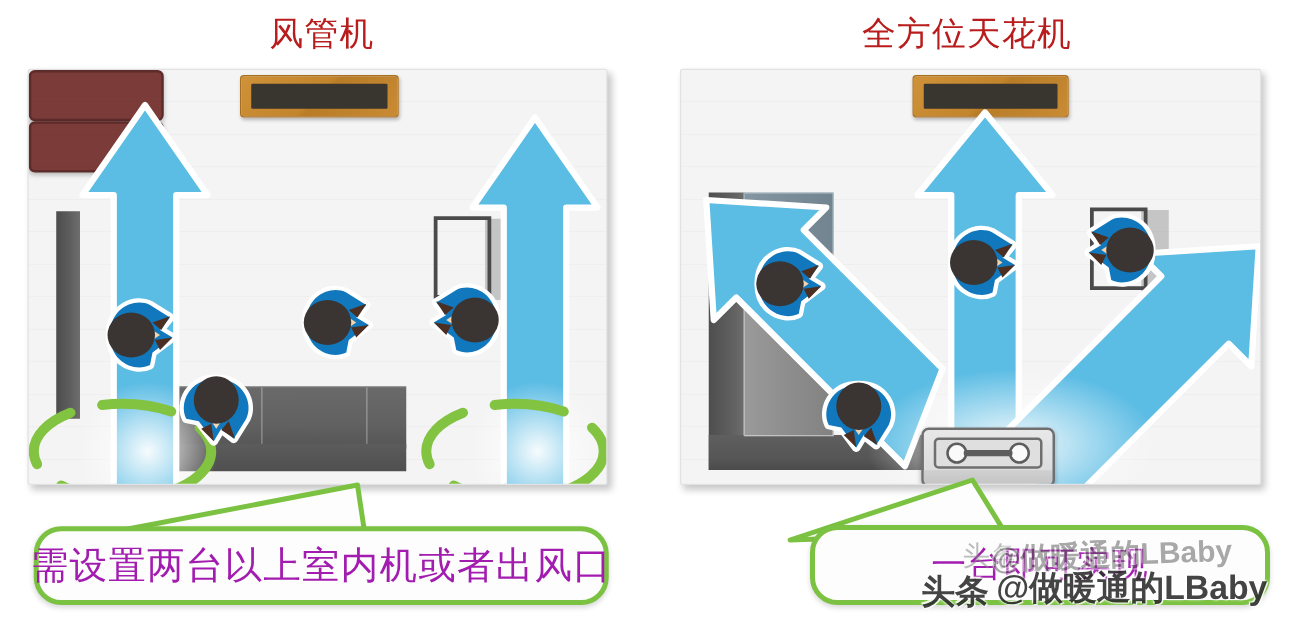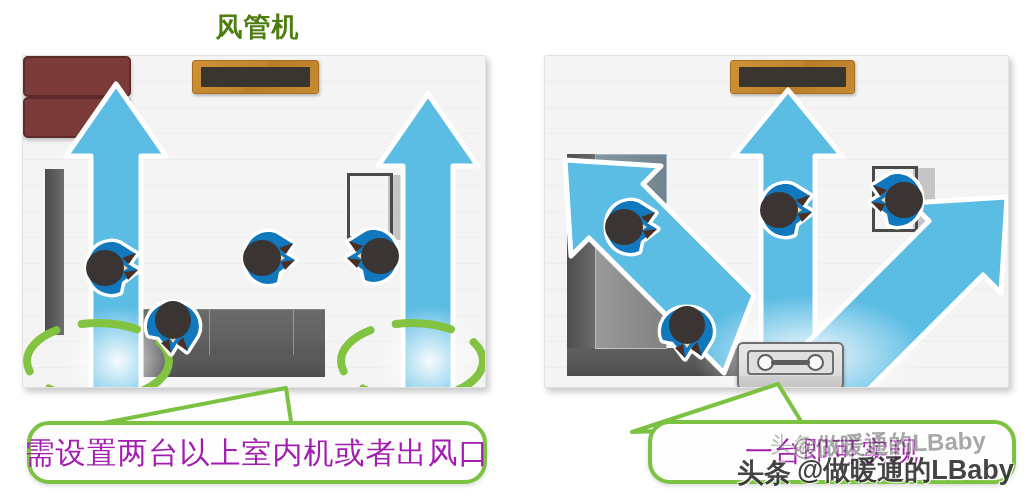--- a/index.html
+++ b/index.html
@@ -13,21 +13,21 @@
   .stage { position: relative; width: 1031px; height: 498px; background: #fff; }
 
   
   .panel-col { position: absolute; top: 0; height: 498px; width: 515px; }
   .panel-col.left  { left: 0; }
   .panel-col.right { left: 516px; }
 
   .panel-title {
     position: absolute; top: 10px; left: 0; width: 100%;
     text-align: center;
-    font-size: 27px; font-weight: 700; color: #4d7c0f;
+    font-size: 27px; font-weight: 400; color: #b91c1c;
     letter-spacing: 1px;
     line-height: 34px;
   }
 
   
   .room {
     position: absolute;
     background: #f4f4f4;
     border: 1px solid #e2e2e2;
     border-radius: 2px;
@@ -272,20 +272,21 @@
       </svg>
       <div class="callout-box" style="left:27px; top:421px; width:460px; height:63px;">
         <span class="callout-text">需设置两台以上室内机或者出风口</span>
       </div>
     </div>
 
   </div>
 
   <div class="panel-col right">
 
+    <div class="panel-title">全方位天花机</div>
 
     <div class="room right">
 
       <div class="furn lshape-v" style="left:22px; top:98px; width:28px; height:222px;"></div>
       <div class="furn lshape-h" style="left:22px; top:292px; width:197px; height:28px;"></div>
       <div class="furn lshape-inner" style="left:50px; top:98px; width:72px; height:195px;"></div>
       <div class="furn" style="left:50px; top:150px; width:72px; height:1px; background:rgba(255,255,255,0.5);"></div>
       <div class="furn" style="left:50px; top:98px; width:72px; height:48px; background:rgba(70,140,190,0.25);"></div>
 
       <div class="furn cabinet" style="left:185px; top:4px; width:125px; height:34px;">

